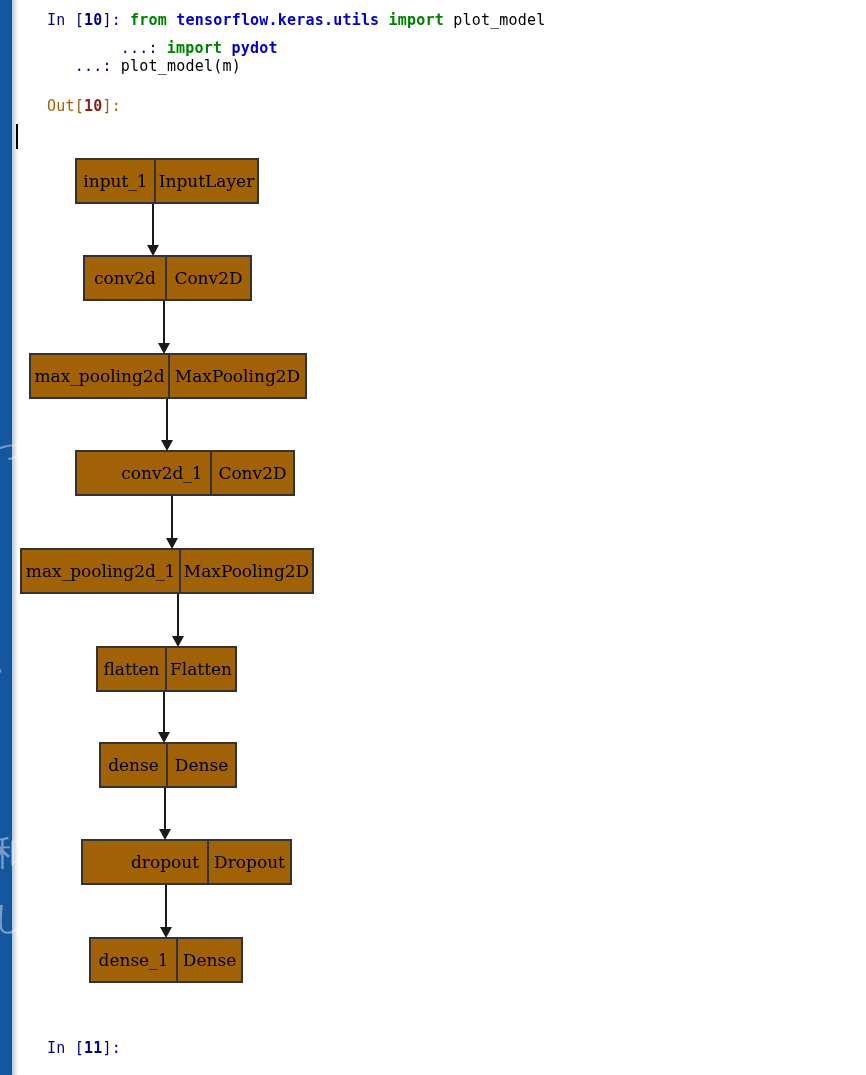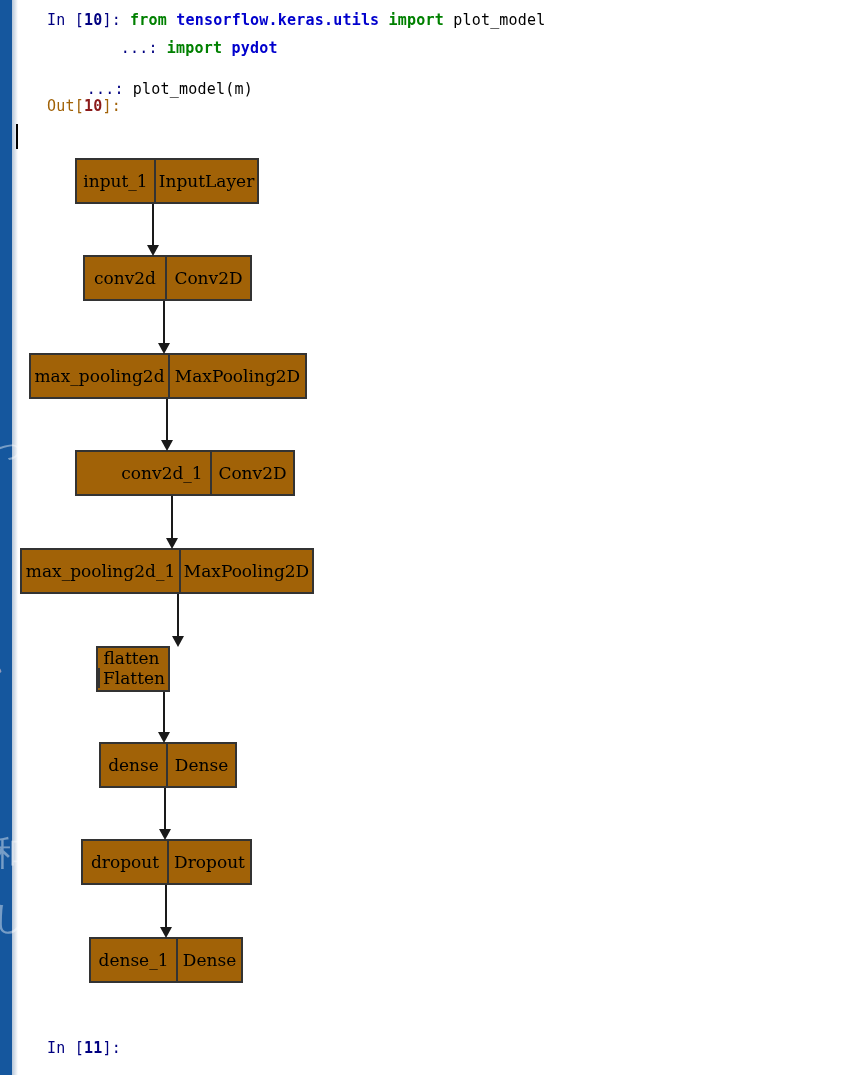--- a/index.html
+++ b/index.html
@@ -59,21 +59,21 @@
     position: absolute;
     left: 14px;
     font-family: "DejaVu Sans Mono", "Liberation Mono", monospace;
     font-size: 15px;
     letter-spacing: 0.2px;
     white-space: pre;
     padding-left: 33px;
   }
   .ln1 { top: 11px; }
   .ln2 { top: 39px; margin-left: 46px; }
-  .ln3 { top: 80px; margin-left: 12px; }
+  .ln3 { top: 57px; }
   .ln4 { top: 97px; }
   .ln5 { top: 1039px; }
 
   .tok-prompt-in   { color: #000080; }
   .tok-prompt-num  { color: #000080; font-weight: bold; }
   .tok-prompt-out  { color: #a16207; }
   .tok-out-num     { color: #8b1a1a; font-weight: bold; }
   .tok-dots        { color: #000080; }
   .tok-kw          { color: #008000; font-weight: bold; }
   .tok-mod         { color: #0000cd; font-weight: bold; }
@@ -175,29 +175,29 @@
       <div class="gv-cell right" style="width: 137px;">MaxPooling2D</div>
     </div>
     <div class="gv-node" style="left: 75px; top: 310px;">
       <div class="gv-cell left" style="width: 96px; margin-left: 37px;">conv2d_1</div>
       <div class="gv-cell right" style="width: 83px;">Conv2D</div>
     </div>
     <div class="gv-node" style="left: 20px; top: 408px;">
       <div class="gv-cell left" style="width: 157px;">max_pooling2d_1</div>
       <div class="gv-cell right" style="width: 133px;">MaxPooling2D</div>
     </div>
-    <div class="gv-node" style="left: 96px; top: 506px; flex-direction: column;">
+    <div class="gv-node" style="left: 96px; top: 506px;">
       <div class="gv-cell left" style="width: 67px;">flatten</div>
       <div class="gv-cell right" style="width: 70px;">Flatten</div>
     </div>
     <div class="gv-node" style="left: 99px; top: 602px;">
       <div class="gv-cell left" style="width: 65px;">dense</div>
       <div class="gv-cell right" style="width: 69px;">Dense</div>
     </div>
-    <div class="gv-node" style="left: 81px; top: 699px;">
+    <div class="gv-node" style="left: 81px; top: 699px; padding-left: 40px;">
       <div class="gv-cell left" style="width: 84px;">dropout</div>
       <div class="gv-cell right" style="width: 83px;">Dropout</div>
     </div>
     <div class="gv-node" style="left: 89px; top: 797px;">
       <div class="gv-cell left" style="width: 85px; border-radius: 20px;">dense_1</div>
       <div class="gv-cell right" style="width: 65px;">Dense</div>
     </div>
     <div class="gv-edge" style="left: 152px; top: 64px; height: 43px;"></div>
     <div class="gv-arrow" style="left: 147px; top: 105px;"></div>
     <div class="gv-edge" style="left: 163px; top: 161px; height: 44px;"></div>

